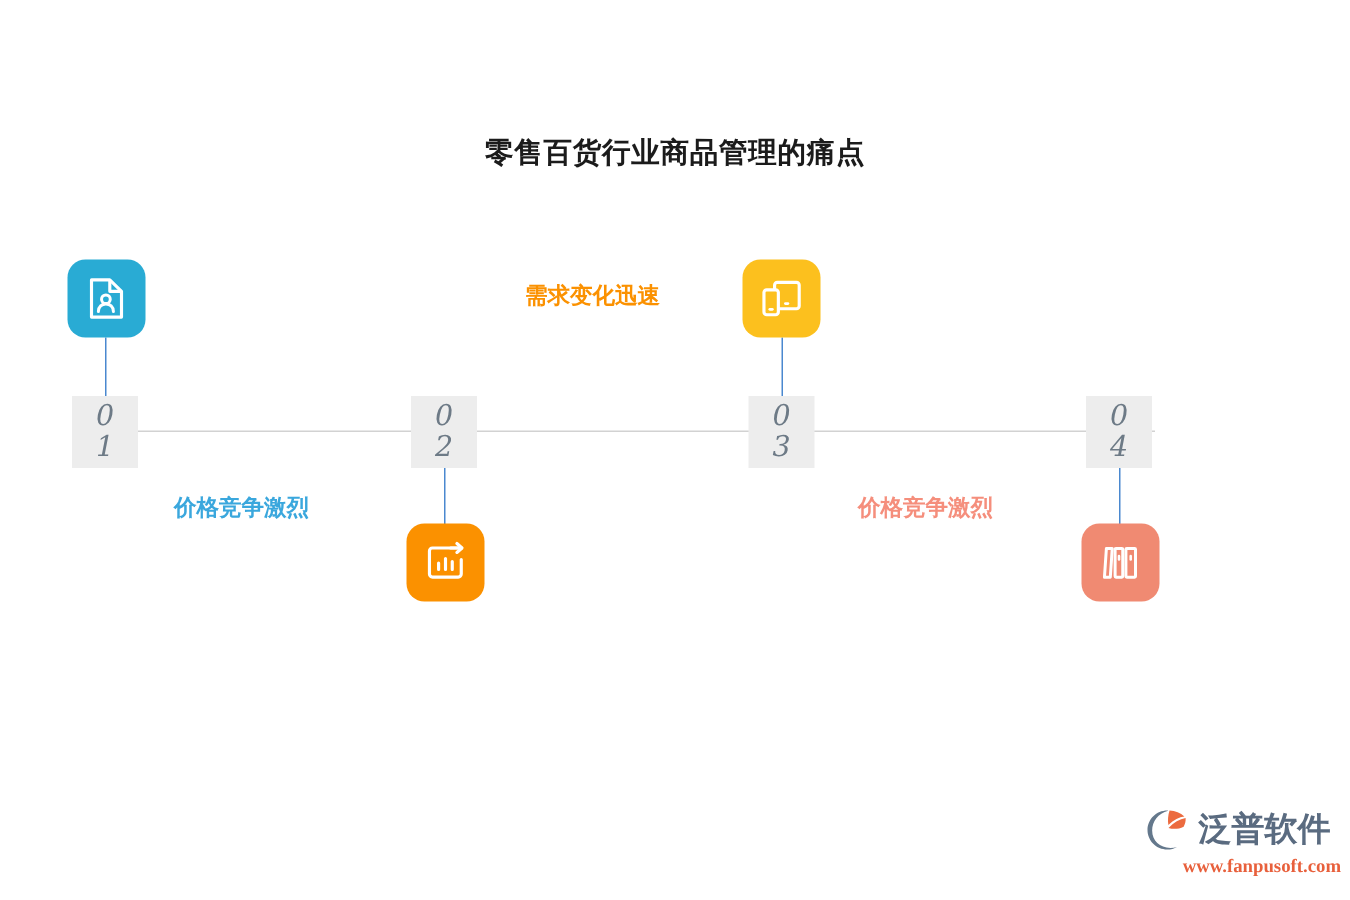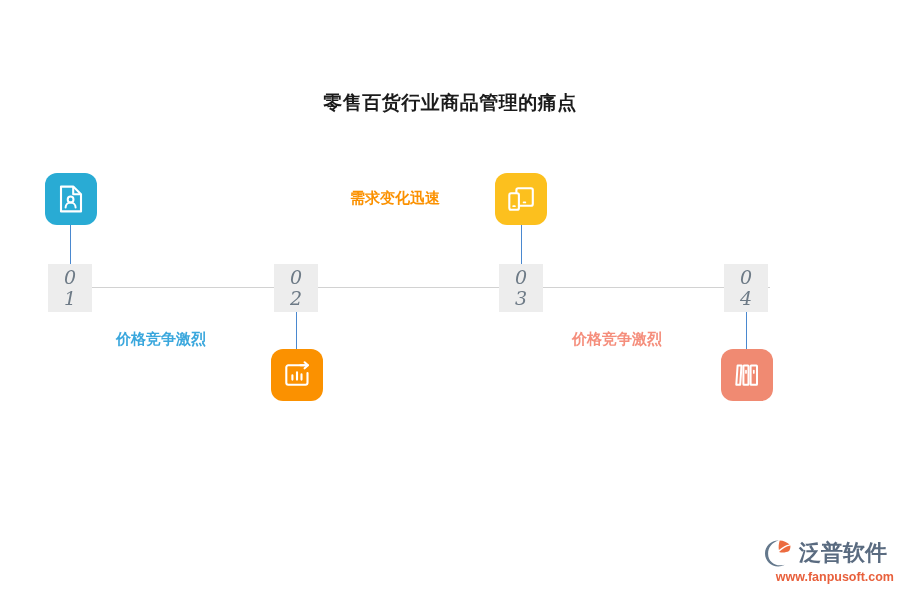--- a/index.html
+++ b/index.html
@@ -112,21 +112,21 @@
   .wm-mark { width: 32px; height: 30px; flex: 0 0 32px; }
   .wm-text {
     font-size: 22px;
     font-weight: bold;
     color: #5a6b80;
     letter-spacing: 0px;
     margin-left: 5px;
     line-height: 30px;
   }
   .wm-url {
-    font-family: Liberation Sans, sans-serif;
+    font-family: Liberation Serif, serif;
     font-size: 12.5px;
     font-weight: bold;
     color: #e8603c;
     text-align: right;
     width: 132px;
     line-height: 16px;
     margin-top: -1px;
   }
 </style>
 </head>

